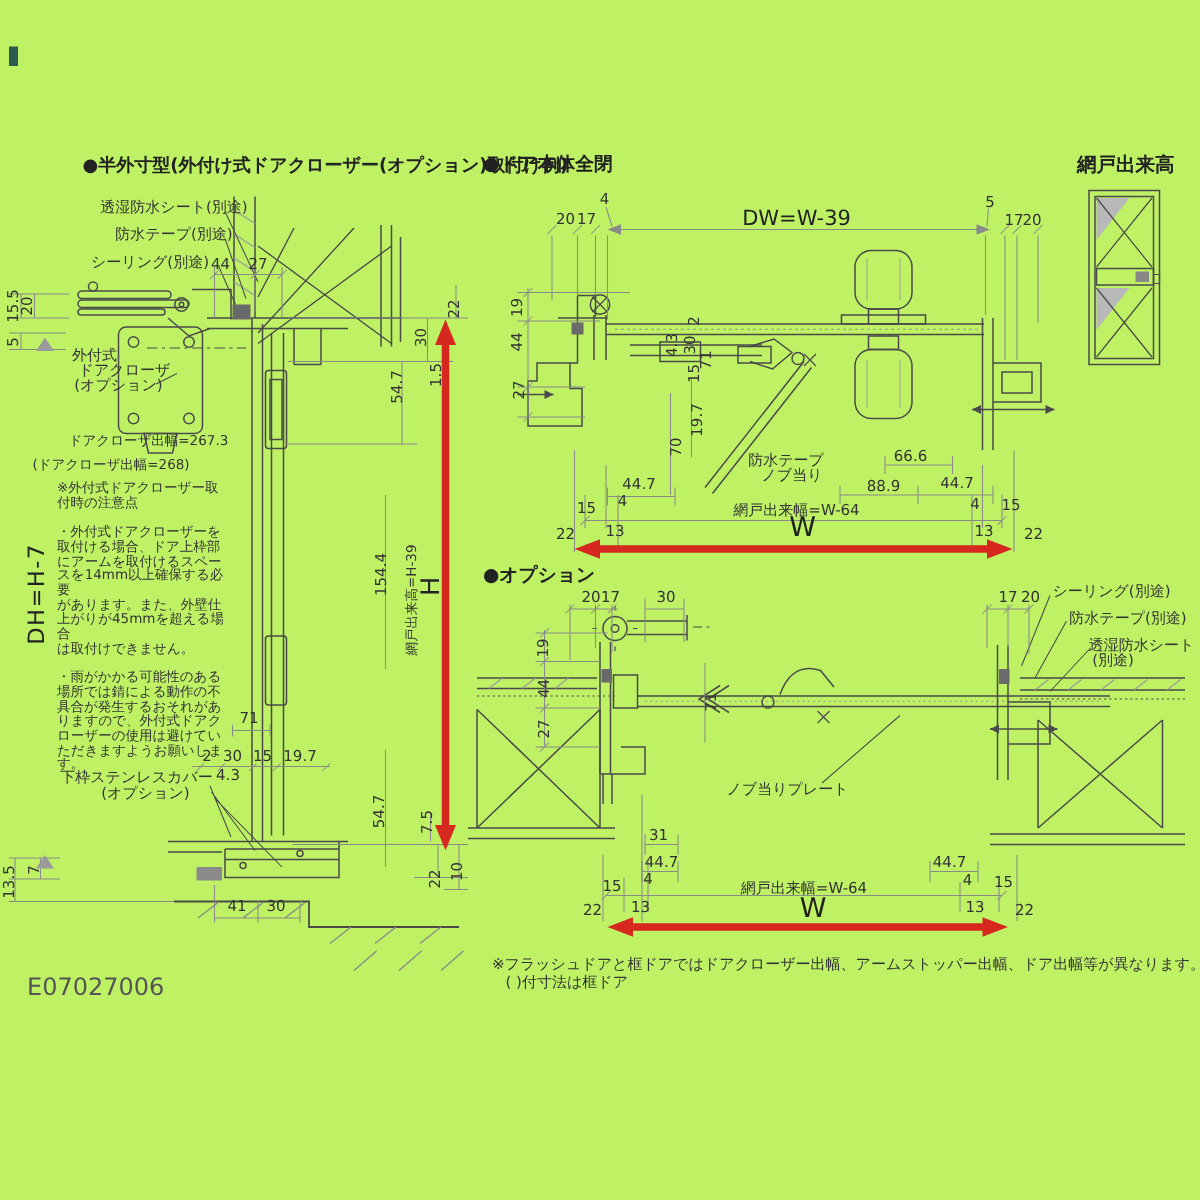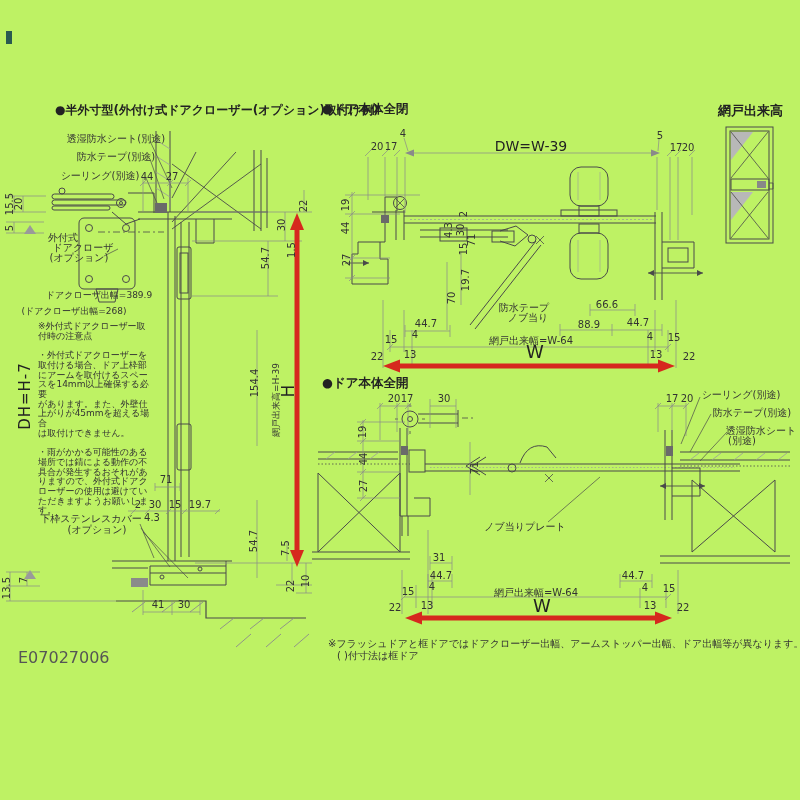--- a/index.html
+++ b/index.html
@@ -198,30 +198,30 @@
     <rect x="731" y="179" width="38" height="11"></rect>
     <rect x="757" y="181" width="9" height="7" fill="#888888" stroke="none"></rect>
     <path d="M769,183h4v6h-4" stroke-width="0.8"></path>
   </g>
 </svg>
 
 <div class="artifact"></div>
 
 <div class="title" style="left:55px;top:104px">●半外寸型(外付け式ドアクローザー(オプション)取付け例)</div>
 <div class="title" style="left:322px;top:103px;font-size:12.5px">●ドア本体全閉</div>
-<div class="title" style="left:322px;top:377px;font-size:12.5px">●ドア本体全開</div>
+<div class="title" style="left:322px;top:377px;font-size:12.5px">●オプション</div>
 <div class="title" style="left:718px;top:104px;font-size:13px">網戸出来高</div>
 
 <div class="t lbl" style="left:116px;top:139px">透湿防水シート(別途)</div>
 <div class="t lbl" style="left:116px;top:157px">防水テープ(別途)</div>
 <div class="t lbl" style="left:100px;top:176px">シーリング(別途)</div>
 <div class="t lbl" style="left:63px;top:238px">外付式</div>
 <div class="t lbl" style="left:83px;top:248px">ドアクローザ</div>
 <div class="t lbl" style="left:79px;top:258px">(オプション)</div>
-<div class="t s9" style="left:99px;top:295px">ドアクローザ出幅=389.9</div>
+<div class="t s9" style="left:99px;top:295px">ドアクローザ出幅=267.3</div>
 <div class="t s9" style="left:74px;top:311px">(ドアクローザ出幅=268)</div>
 <div class="t lbl" style="left:91px;top:519px">下枠ステンレスカバー</div>
 <div class="t lbl" style="left:97px;top:530px">(オプション)</div>
 <div class="notes">※外付式ドアクローザー取
 付時の注意点
 
 ・外付式ドアクローザーを
 取付ける場合、ドア上枠部
 にアームを取付けるスペー
 スを14mm以上確保する必要

